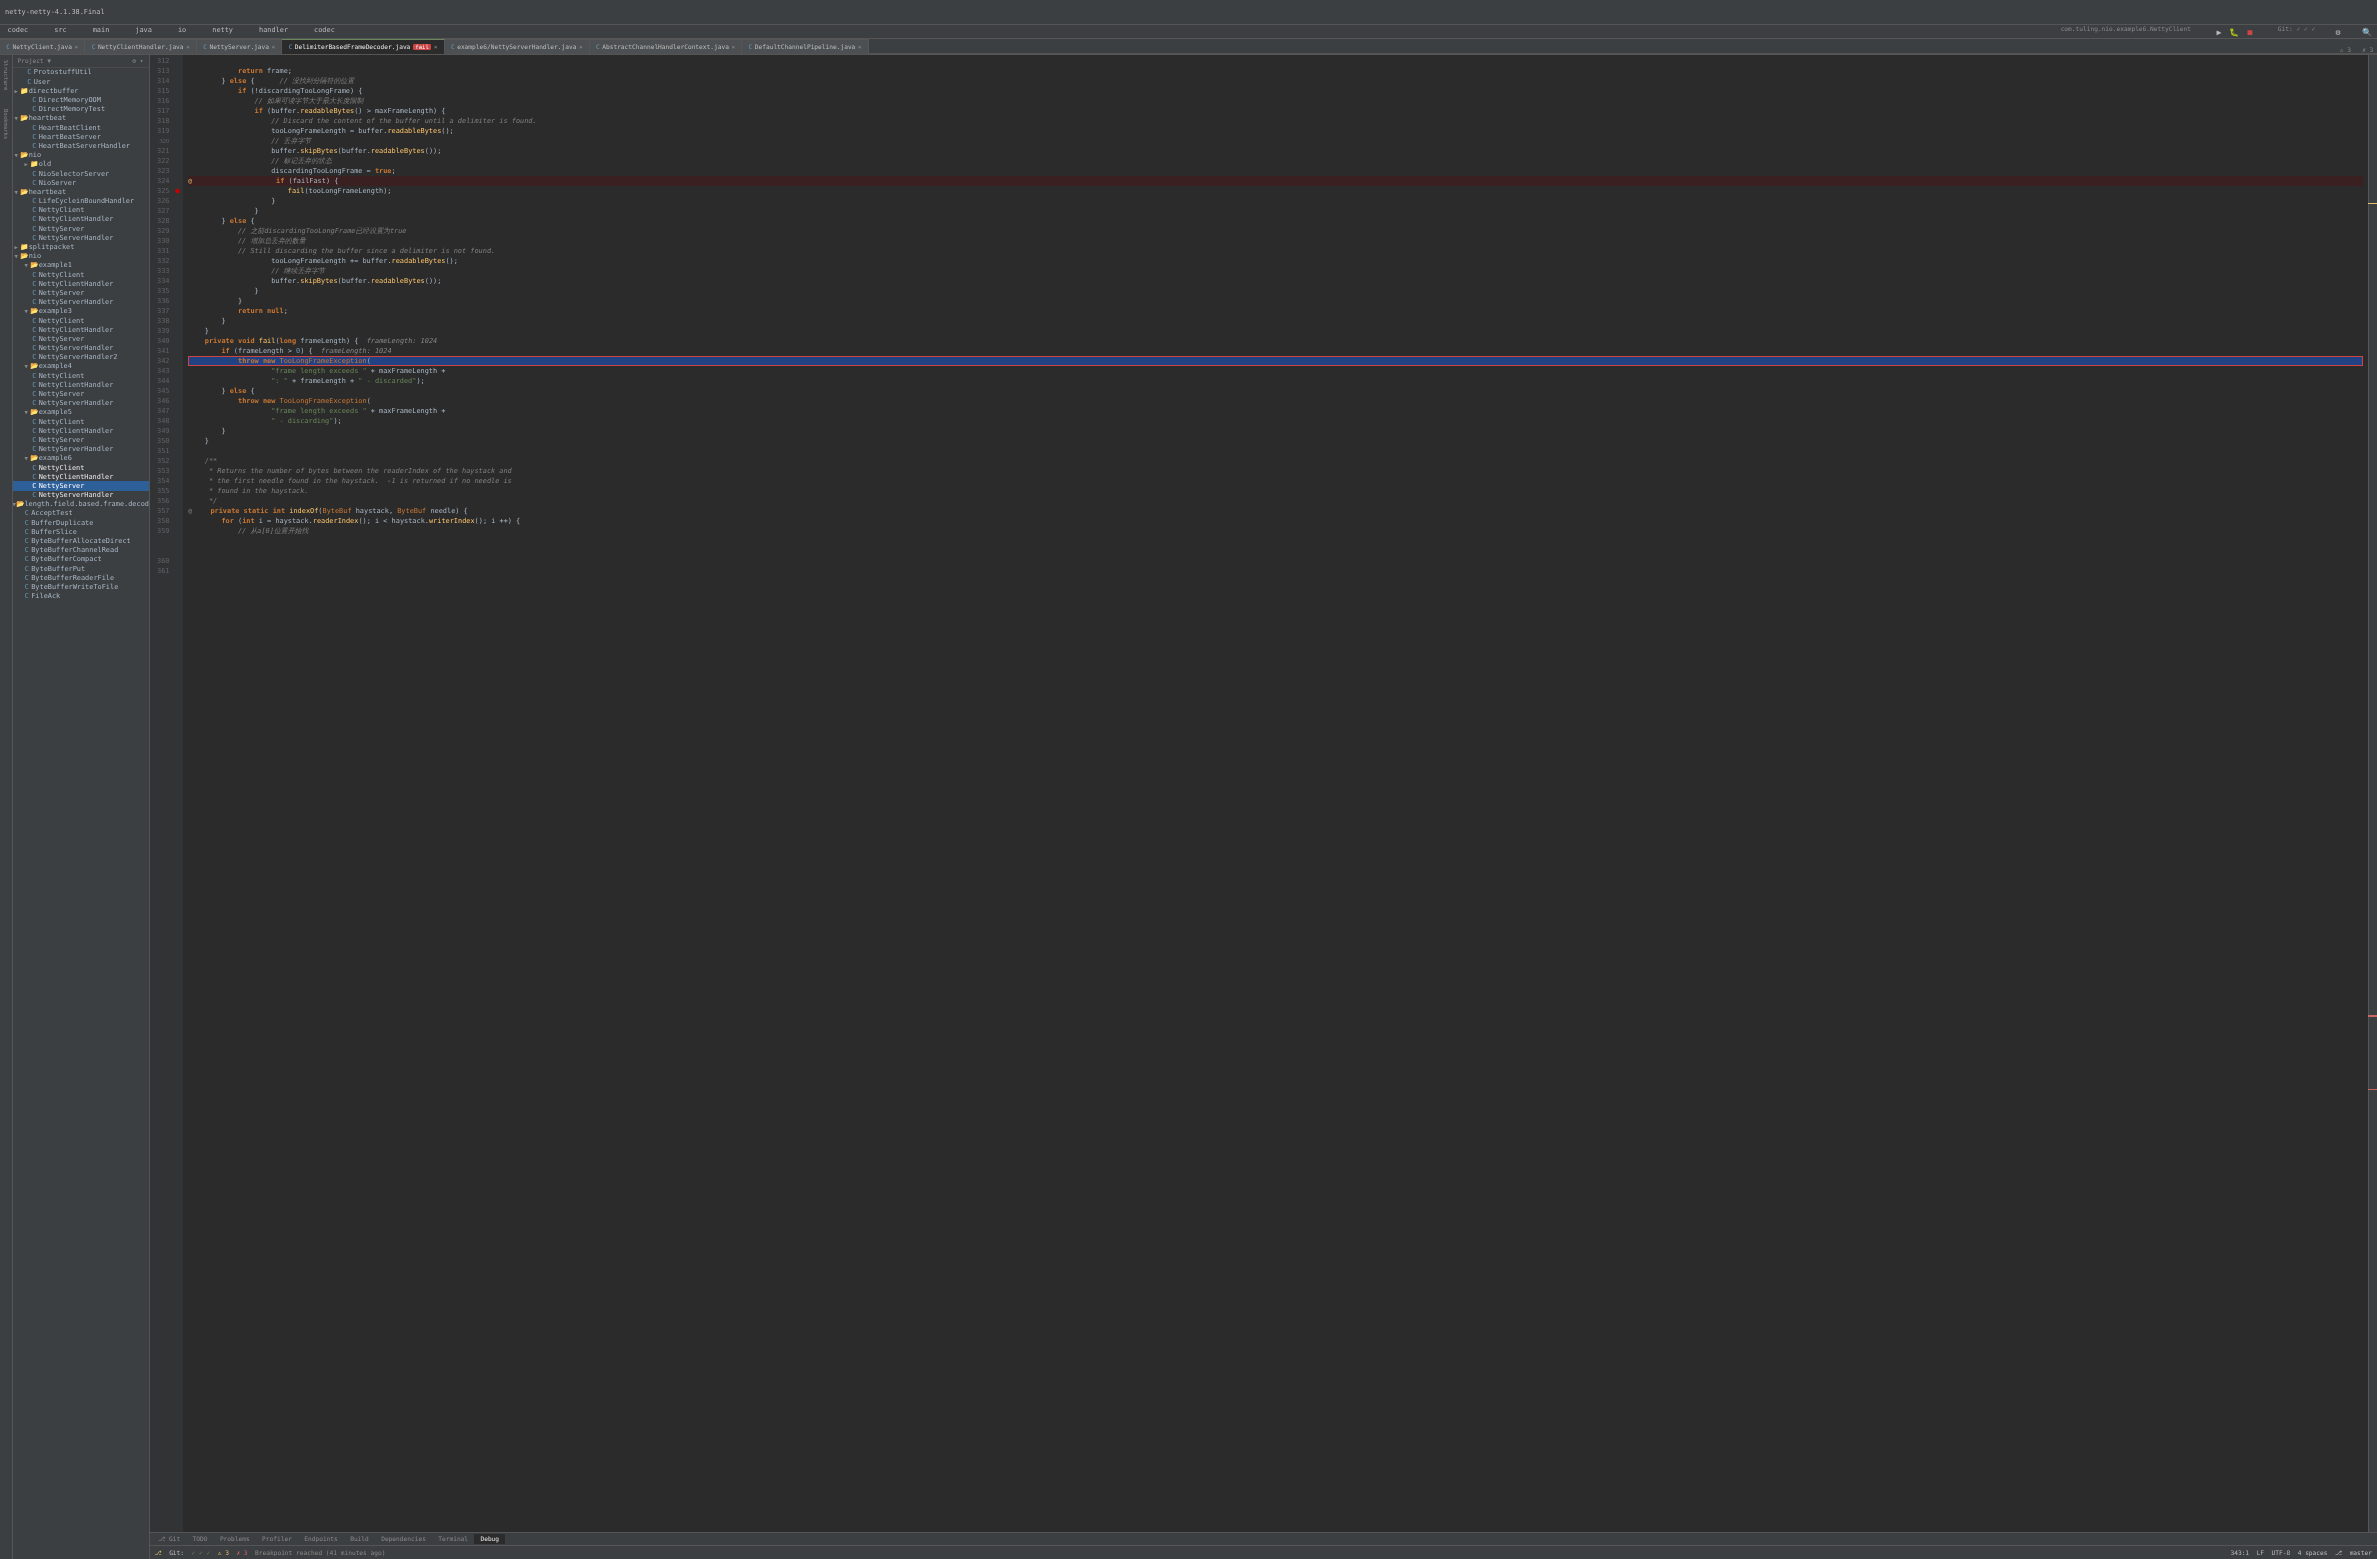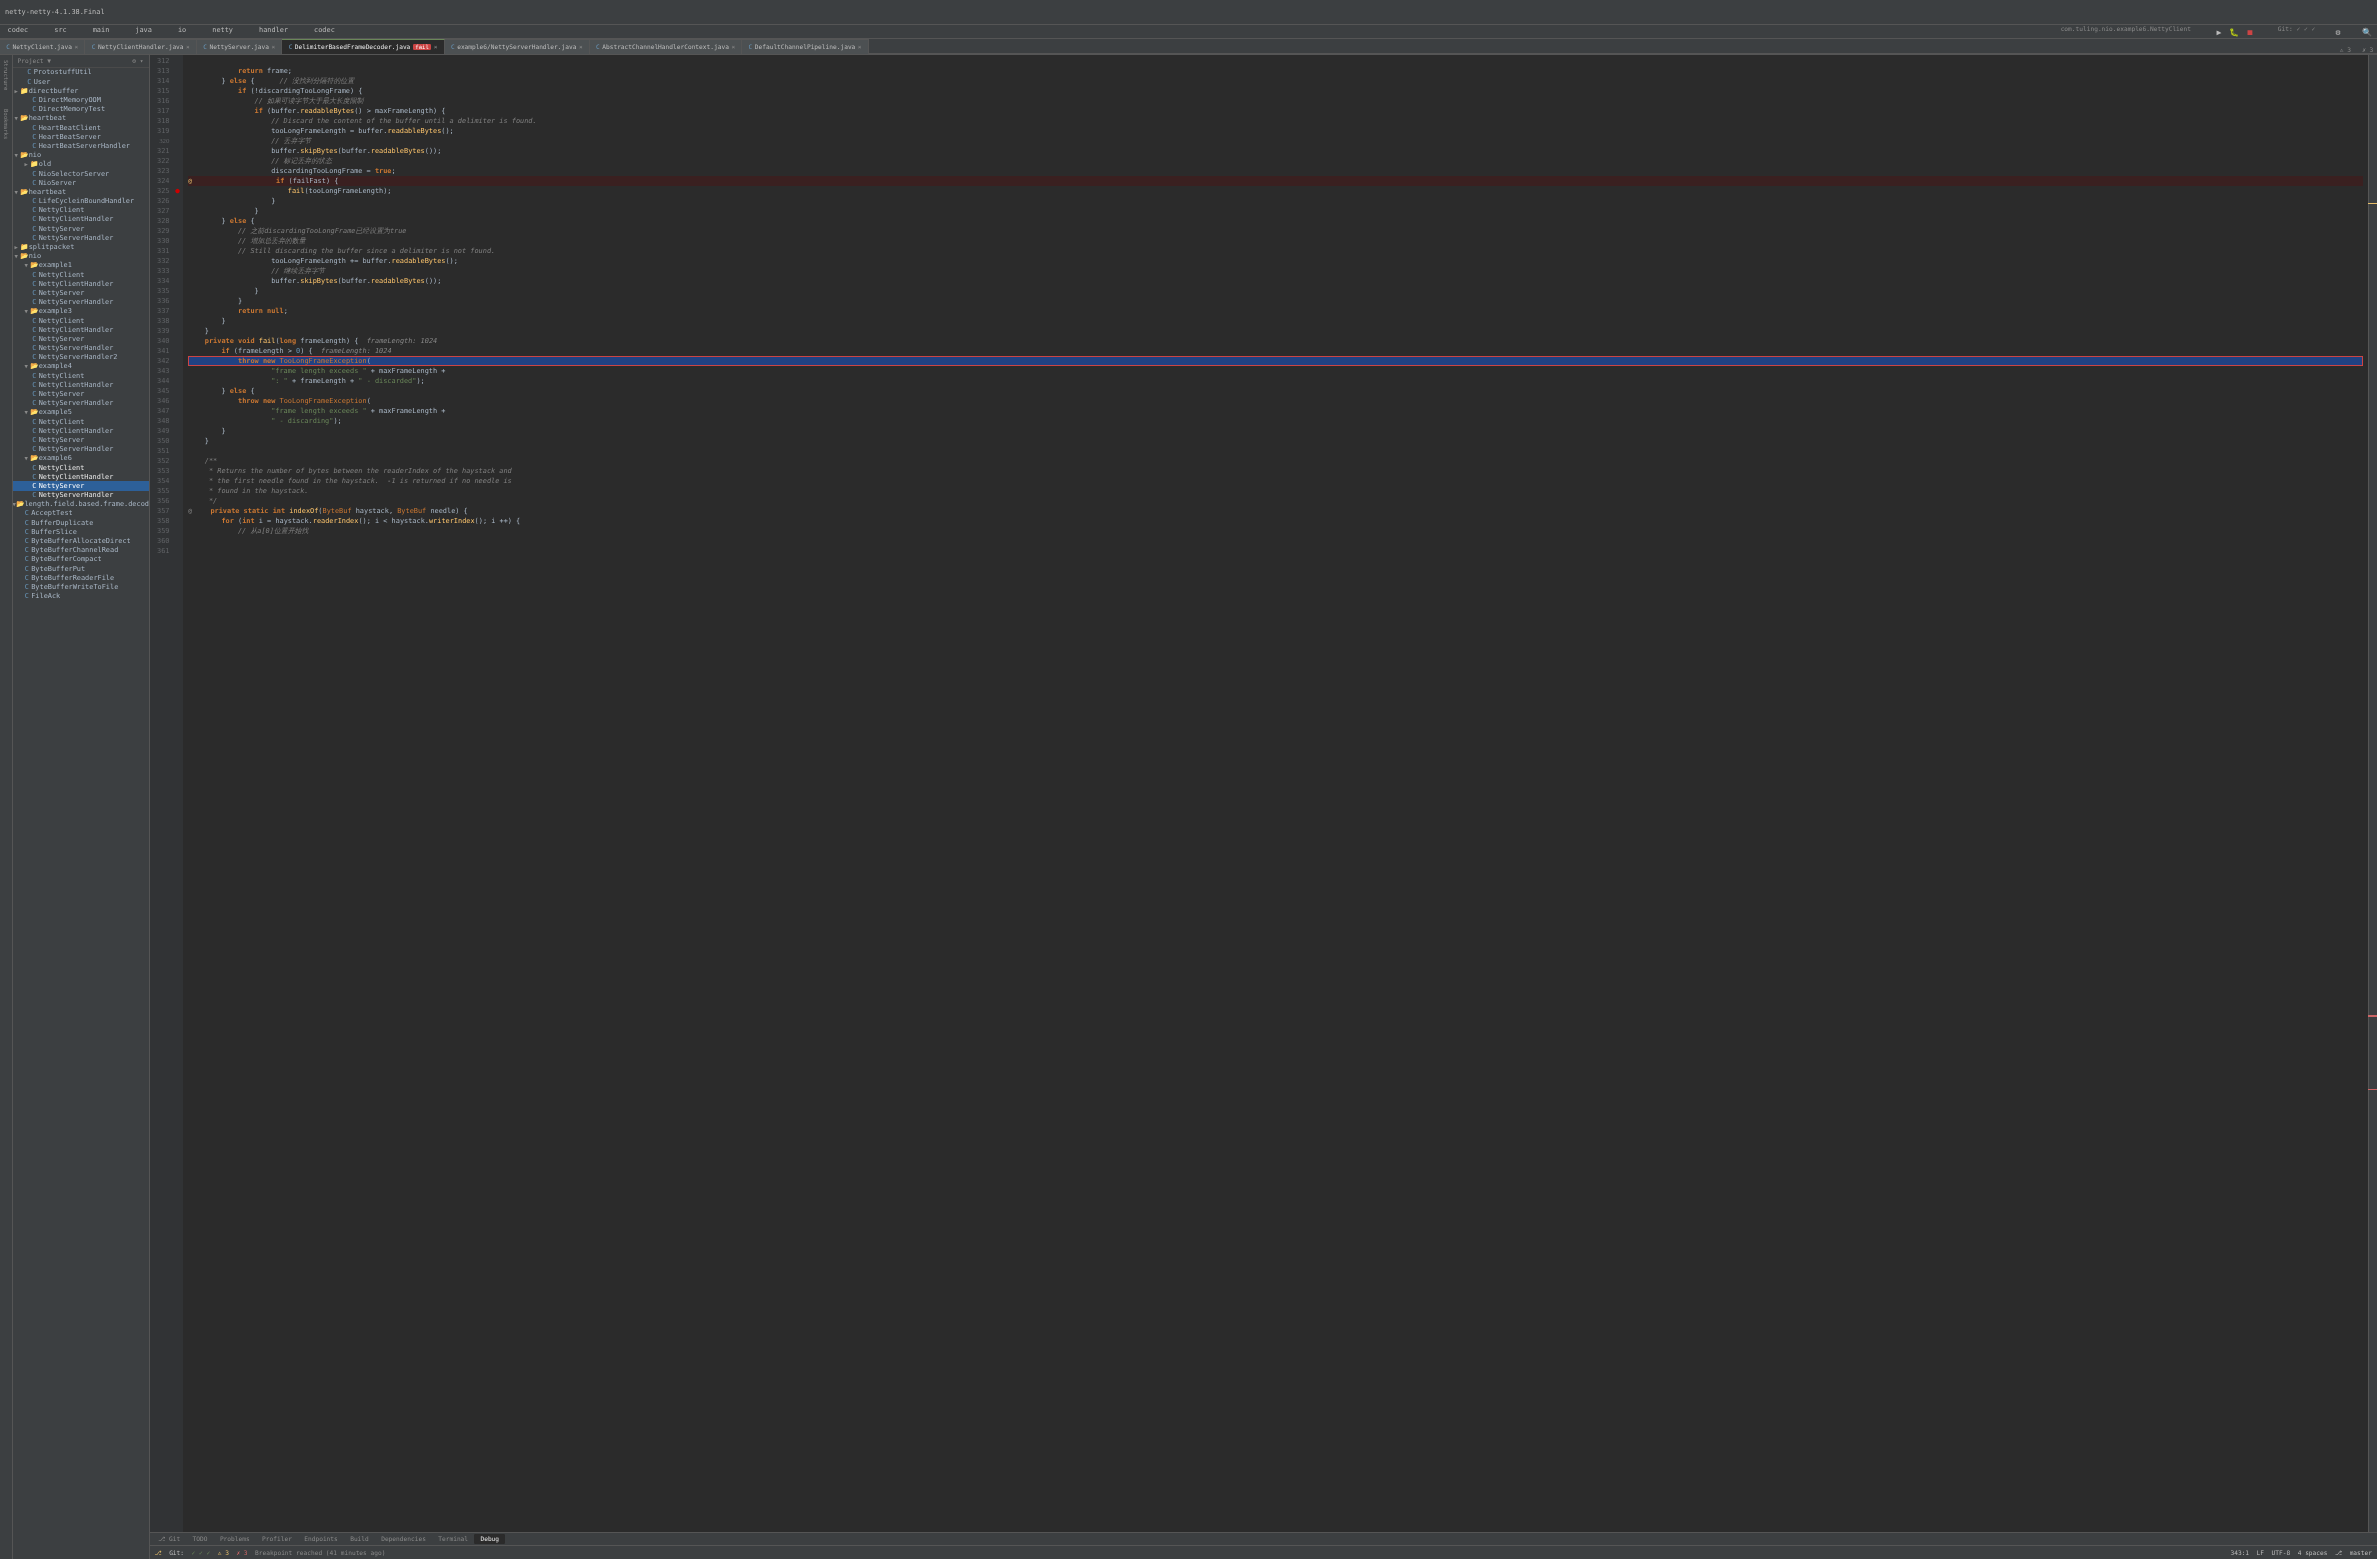--- a/index.html
+++ b/index.html
@@ -722,21 +722,21 @@
         <div style="height:10px;">350</div>
         <div style="height:10px;">351</div>
         <div style="height:10px;">352</div>
         <div style="height:10px;">353</div>
         <div style="height:10px;">354</div>
         <div style="height:10px;">355</div>
         <div style="height:10px;">356</div>
         <div style="height:10px;">357</div>
         <div style="height:10px;">358</div>
         <div style="height:10px;">359</div>
-        <div style="height:10px;">360</div>
+        <div style="height:10px;margin-top:20px;">360</div>
         <div style="height:10px;">361</div>
       </div>
 
       <div style="width:11.2px; background:#313335; flex-shrink:0; padding-top:1.2px;">
         <div style="height:10px;"></div>
         <div style="height:10px;"></div>
         <div style="height:10px;"></div>
         <div style="height:10px;"></div>
         <div style="height:10px;"></div>
         <div style="height:10px;"></div>

